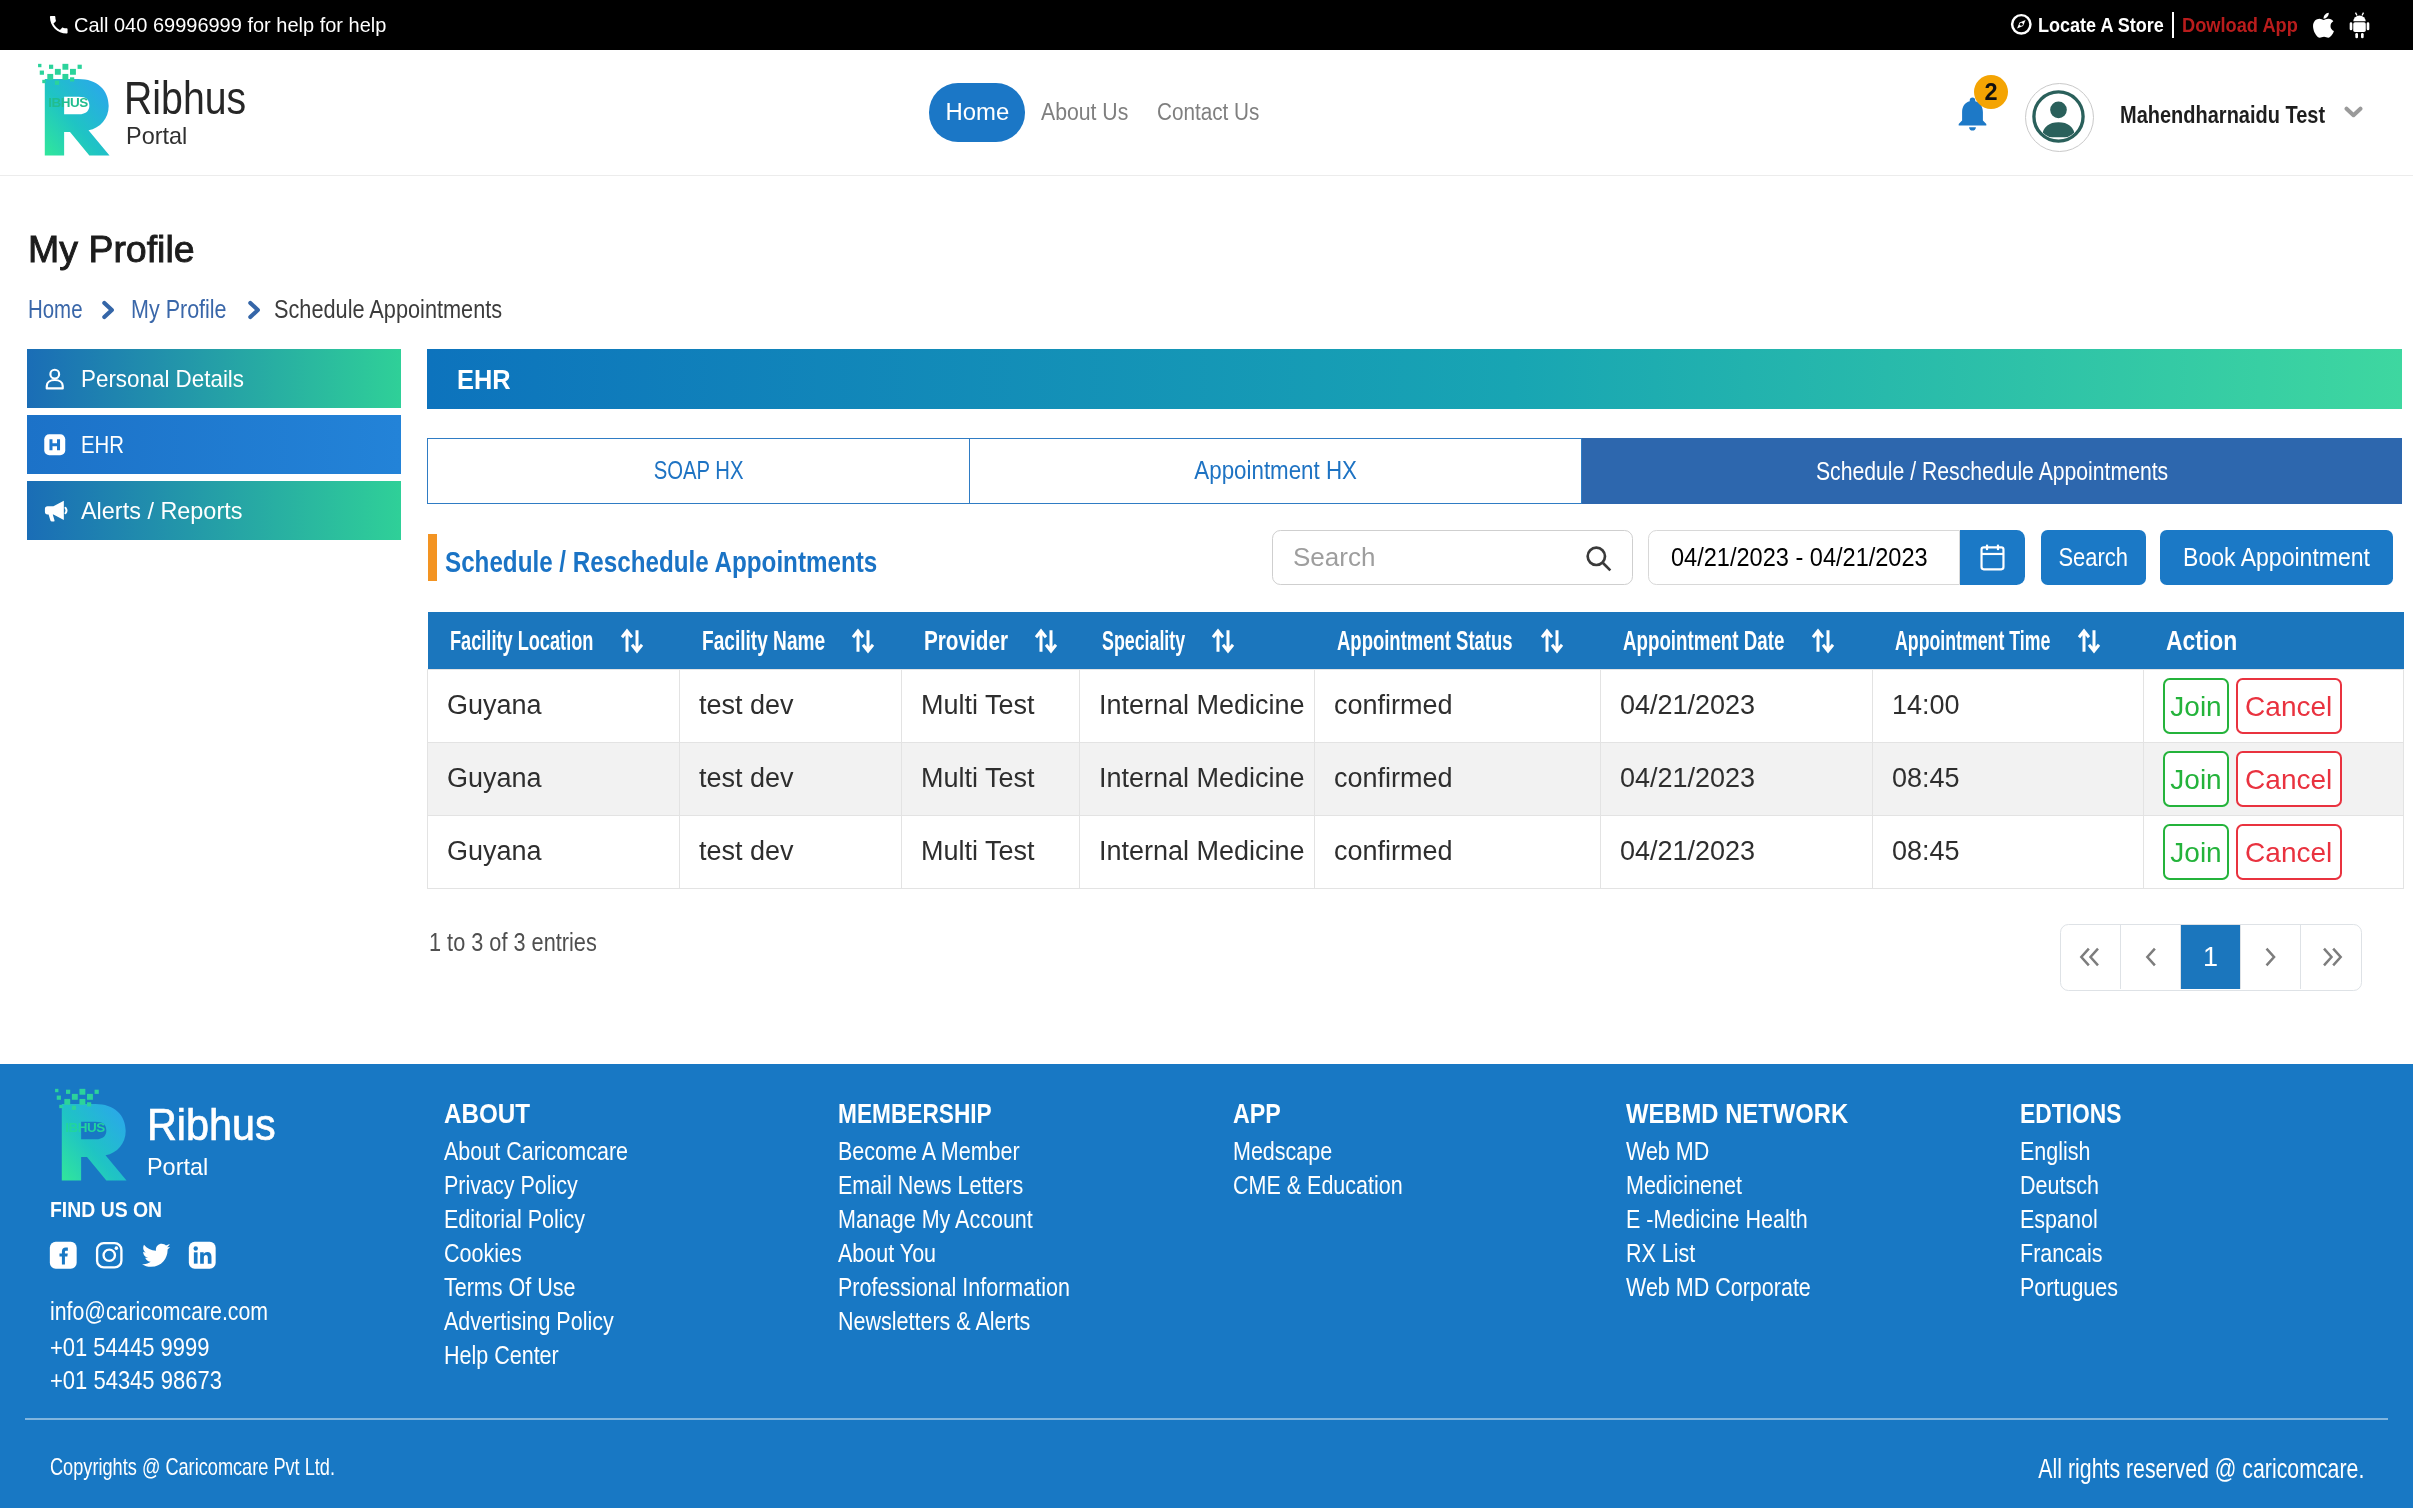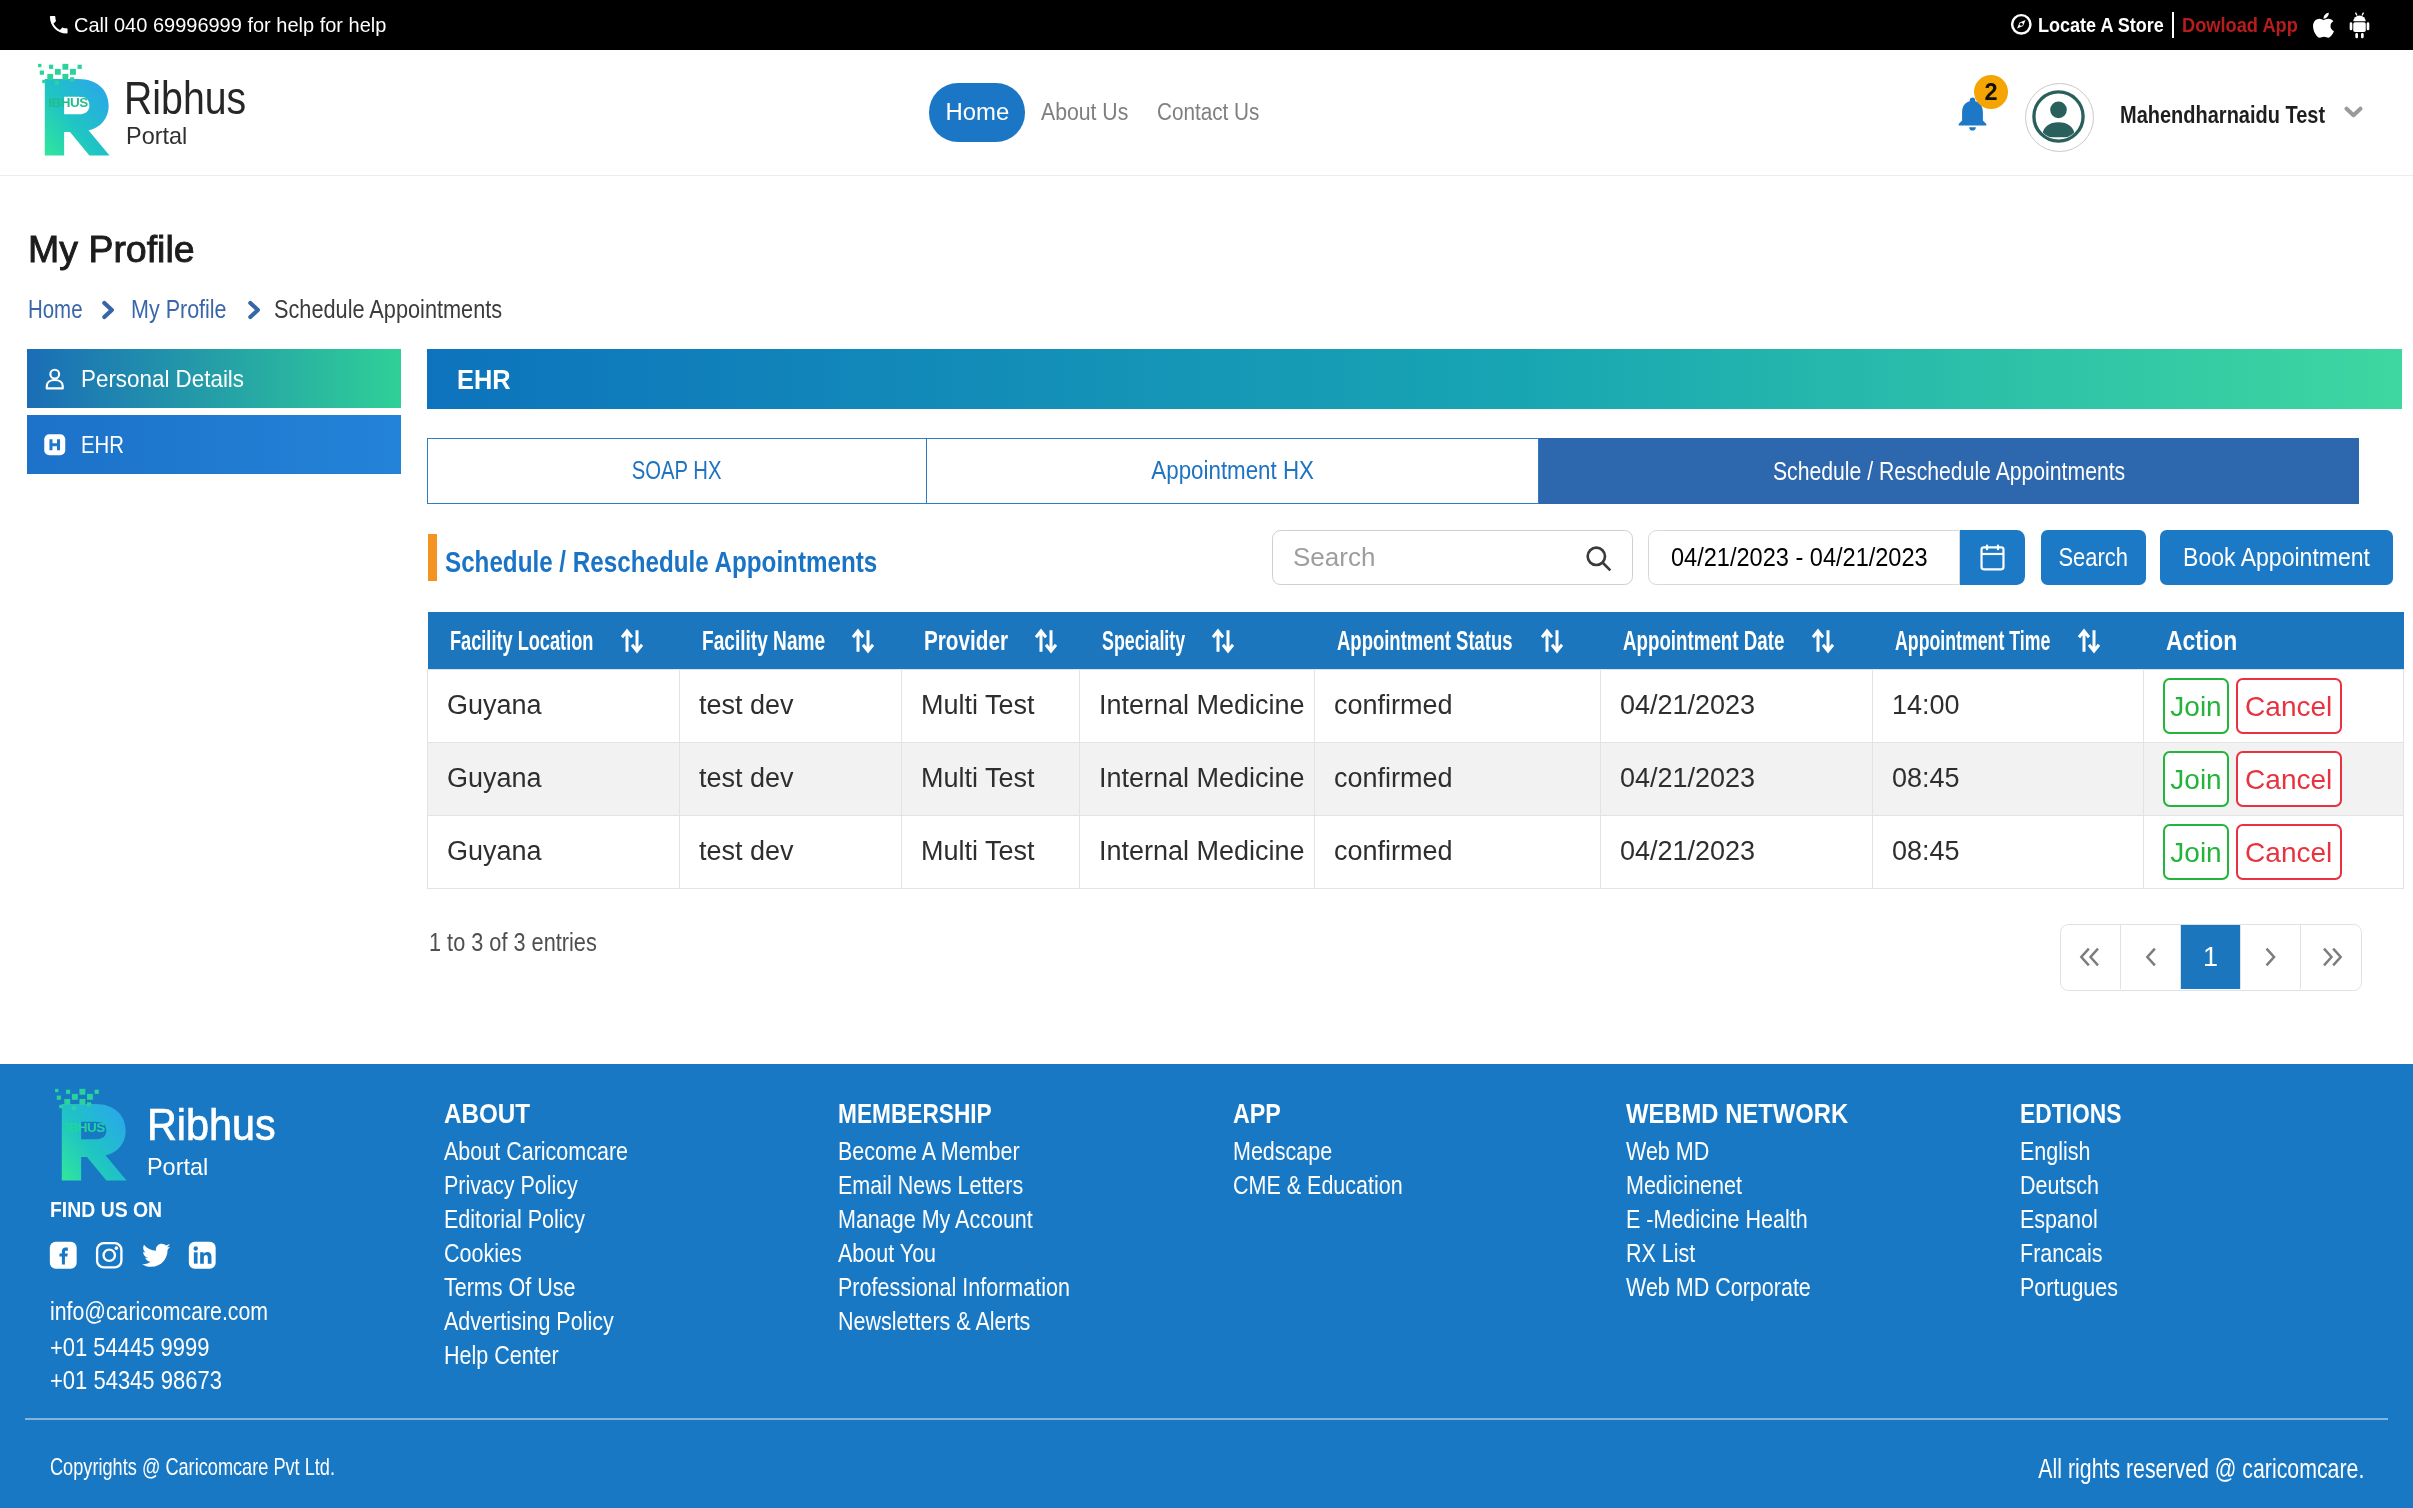--- a/index.html
+++ b/index.html
@@ -37,21 +37,21 @@
 .side .it .lb { position:absolute; left:54px; top:0; line-height:59px; font-size:24px; white-space:nowrap; }
 .side .it svg { position:absolute; left:16px; top:18.4px; }
 
 
 .ehrbar { position:absolute; left:427px; top:349px; width:1975px; height:60px;
   background:linear-gradient(90deg,#0d73bd,#18a5b3 55%,#3ed7a0);
   color:#fff; font-size:28.5px; font-weight:bold; line-height:60px; padding-left:30px; }
 .tabs { position:absolute; left:427px; top:438px; width:1975px; height:66px; display:flex; }
 .tab { border:1.7px solid #2f7cc4; background:#fff; color:#1e73c3; font-size:26px; text-align:center; line-height:63px; }
 .tab + .tab { border-left:none; }
-.tab.t1 { width:500px; }
+.tab.t1 { width:543px; }
 .tab.t2 { width:612px; }
 .tab.t3 { width:820px; background:#2d67ae; border-color:#2d67ae; color:#fff; line-height:66px; border:none; }
 
 .accent { position:absolute; left:428px; top:534px; width:9.2px; height:47px; background:#f39422; }
 .sectitle { position:absolute; left:445px; top:547px; font-size:30px; font-weight:bold; color:#1a73c5; line-height:30px; white-space:nowrap; }
 
 
 .sinput { position:absolute; left:1272px; top:530px; width:361px; height:55px; border:1.7px solid #cfcfcf; border-radius:8.4px; background:#fff; }
 .sinput .plc { position:absolute; left:20px; top:0; line-height:52px; font-size:26px; color:#9e9e9e; }
 .sinput svg { position:absolute; right:17px; top:11.7px; }
@@ -222,20 +222,27 @@
       </svg>
     <span class="lb"><span class="fit" style="transform:scaleX(0.933);">Personal Details</span></span>
   </div>
   <div class="it act">
     <svg width="23.5" height="23.5" viewBox="0 0 28 28">
         <rect x="1.5" y="1.5" width="25" height="25" rx="6" fill="#fff"></rect>
         <path d="M9.5 7.5 v13 M18.5 7.5 v13 M9.5 14 h9" stroke="#1e77cd" stroke-width="3.6" fill="none"></path>
       </svg>
     <span class="lb"><span class="fit" style="transform:scaleX(0.849);">EHR</span></span>
   </div>
+  <div class="it">
+    <svg width="25" height="23.5" viewBox="0 0 30 28">
+        <path fill="#fff" d="M25 2 L12.5 8.5 H5.5 a3.2 3.2 0 0 0 -3.2 3.2 v3.6 a3.2 3.2 0 0 0 3.2 3.2 h1.2 l2.2 7.2 a1.9 1.9 0 0 0 1.8 1.3 h1.7 a1.4 1.4 0 0 0 1.3-1.8 l-2-6.7 h.8 L25 25 Z"></path>
+        <path d="M27 10.5 a5.5 5.5 0 0 1 0 6.5" fill="none" stroke="#fff" stroke-width="2.4" stroke-linecap="round"></path>
+      </svg>
+    <span class="lb"><span class="fit" style="transform:scaleX(0.976);">Alerts / Reports</span></span>
+  </div>
 </div>
 
 <div class="ehrbar"><span class="fit" style="transform:scaleX(0.891);">EHR</span></div>
 <div class="tabs">
   <div class="tab t1"><span class="fitc" style="transform:scaleX(0.78);">SOAP HX</span></div>
   <div class="tab t2"><span class="fitc" style="transform:scaleX(0.859);">Appointment HX</span></div>
   <div class="tab t3"><span class="fitc" style="transform:scaleX(0.815);">Schedule / Reschedule Appointments</span></div>
 </div>
 <div class="accent"></div>
 <div class="sectitle"><span class="fit" style="transform:scaleX(0.807);">Schedule / Reschedule Appointments</span></div>

